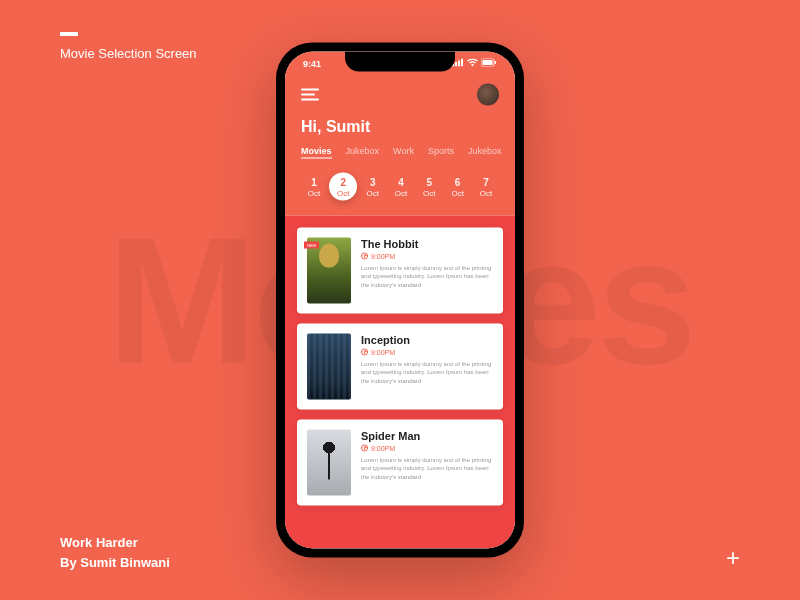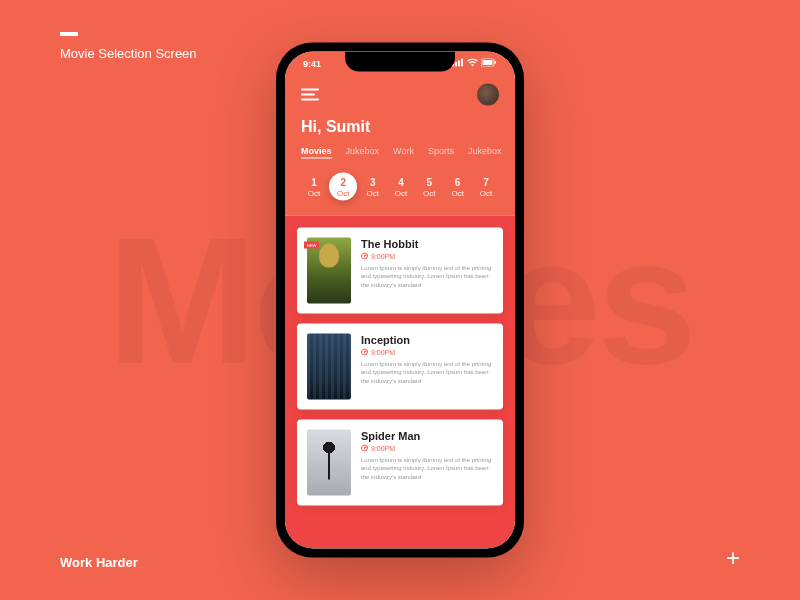--- a/index.html
+++ b/index.html
@@ -170,20 +170,21 @@
 
 <div class="bg-text">Movies</div>
 
 <div class="title-bar">
   <div class="title-dash"></div>
   <div>Movie Selection Screen</div>
 </div>
 
 <div class="footer">
   <div>Work Harder</div>
+  <div>By Sumit Binwani</div>
 </div>
 
 <div class="plus">+</div>
 
 <div class="phone">
   <div class="screen">
     <div class="notch"></div>
     <div class="status-bar">
       <span>9:41</span>
       <span class="status-right">

